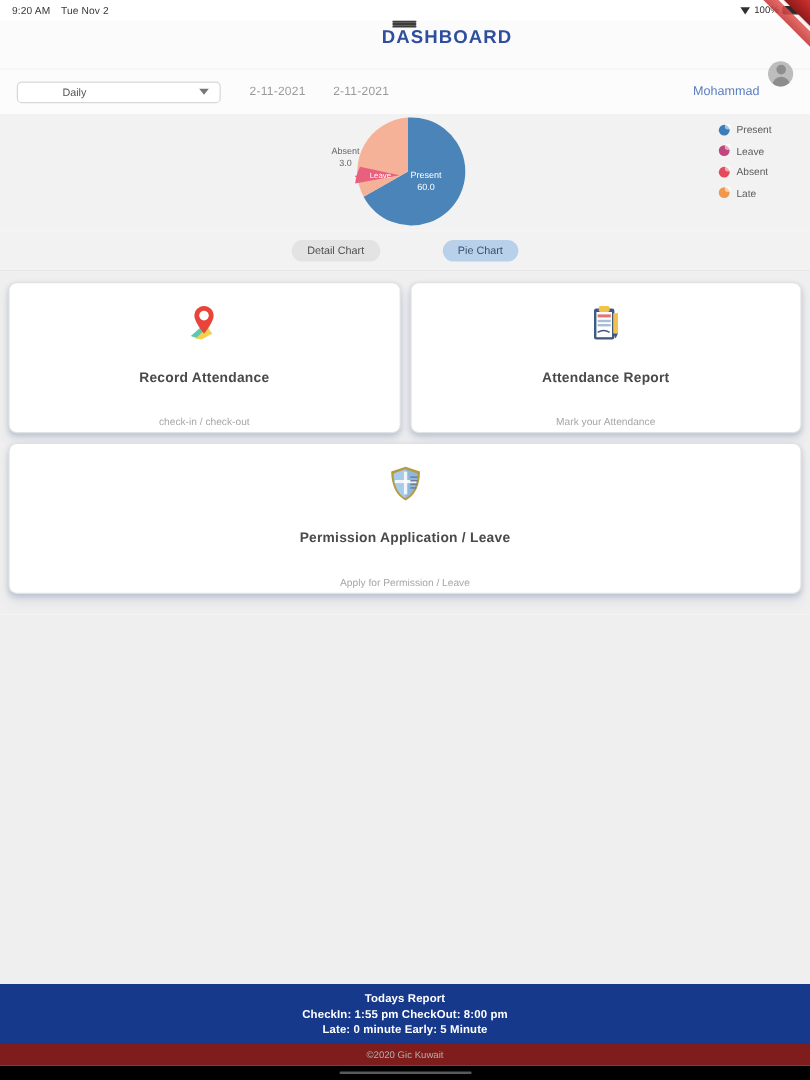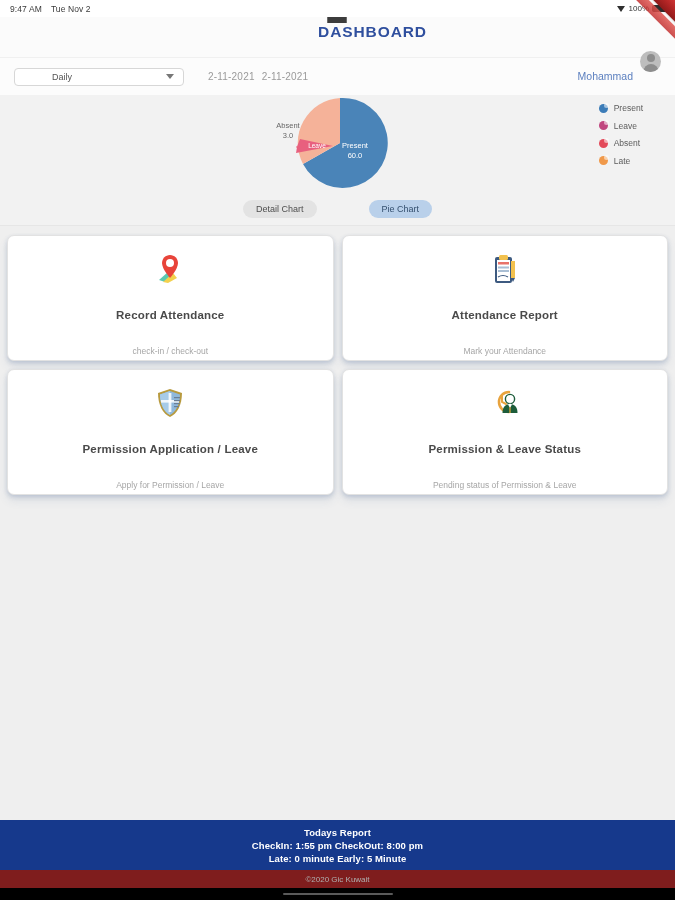--- a/index.html
+++ b/index.html
@@ -113,21 +113,21 @@
   .caret {
     margin-left: auto;
     width: 0; height: 0;
     border-left: 4px solid transparent;
     border-right: 4px solid transparent;
     border-top: 5px solid #777;
   }
   .daterange {
     margin-left: 24px;
     font-size: 10px; color: #9a9a9a; letter-spacing: .2px;
-    display: flex; gap: 7px;
+    display: flex; gap: 23px;
   }
 
   
   .chart-panel {
     height: 97px;
     background: #f2f2f2;
     position: relative;
   }
   .pie-wrap {
     position: absolute; left: 0; right: 0; top: 0; bottom: 0;
@@ -211,21 +211,21 @@
   }
   .navbar .pill { width: 110px; height: 2.5px; border-radius: 2px; background: #5a5a5a; }
 
   .spacer { background: #efefef; height: 318px; }
 </style>
 </head>
 <body>
 
 <div class="statusbar">
   <div class="sb-left">
-    <span>9:47 AM</span>
+    <span>9:20 AM</span>
     <span>Tue Nov 2</span>
   </div>
   <div class="sb-right">
     <span class="wifi-ico"></span>
     <span class="pct">100%</span>
     <span class="batt"></span>
   </div>
 </div>
 <div class="ribbon2"></div>
 <div class="ribbon"></div>
@@ -350,34 +350,20 @@
             <rect x="21" y="14" width="6" height="1.2"></rect>
             <rect x="21" y="17" width="6" height="1.2"></rect>
             <rect x="21" y="20" width="5" height="1.2"></rect>
           </g>
         </svg>
       </div>
       <div class="card-title">Permission Application / Leave</div>
       <div class="card-sub">Apply for Permission / Leave</div>
     </div>
 
-    <div class="card">
-      <div class="card-icon">
-        <svg width="34" height="34" viewBox="0 0 34 34">
-          <path d="M21 6 A10 10 0 1 0 21 26" stroke="#e8a33d" stroke-width="2.6" fill="none" stroke-linecap="round"></path>
-          <path d="M14 10 L14 16 L18 18" stroke="#e8a33d" stroke-width="2" fill="none" stroke-linecap="round"></path>
-          <circle cx="22" cy="13" r="4.6" fill="#ffffff" stroke="#1d5c3a" stroke-width="1.4"></circle>
-          <path d="M22 18 C17 18 14.5 21.5 14.5 27 L29.5 27 C29.5 21.5 27 18 22 18 Z" fill="#1d5c3a"></path>
-          <path d="M20 18.4 L22 22 L24 18.4 L22.9 17.8 L21.1 17.8 Z" fill="#ffffff"></path>
-          <rect x="21.3" y="21.2" width="1.4" height="5.8" fill="#cfa23a"></rect>
-        </svg>
-      </div>
-      <div class="card-title">Permission &amp; Leave Status</div>
-      <div class="card-sub">Pending status of Permission &amp; Leave</div>
-    </div>
 
   </div>
 
 </div>
 
 <div class="spacer"></div>
 
 <div class="report-bar">
   <div class="report-line">Todays Report</div>
   <div class="report-line">CheckIn: 1:55 pm  CheckOut: 8:00 pm</div>

